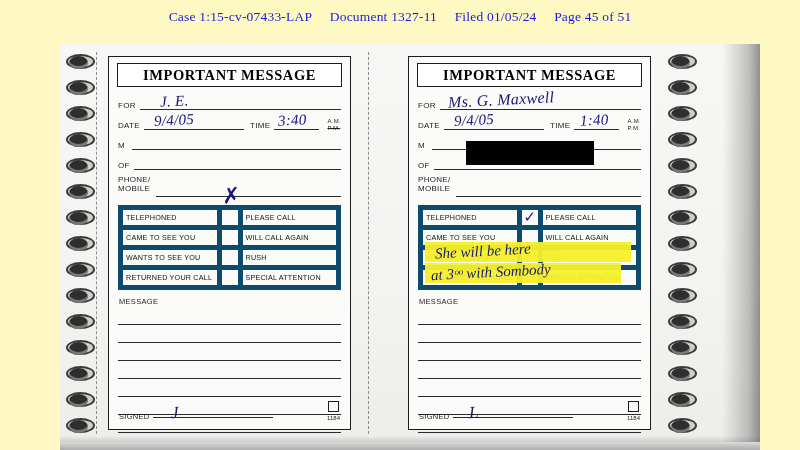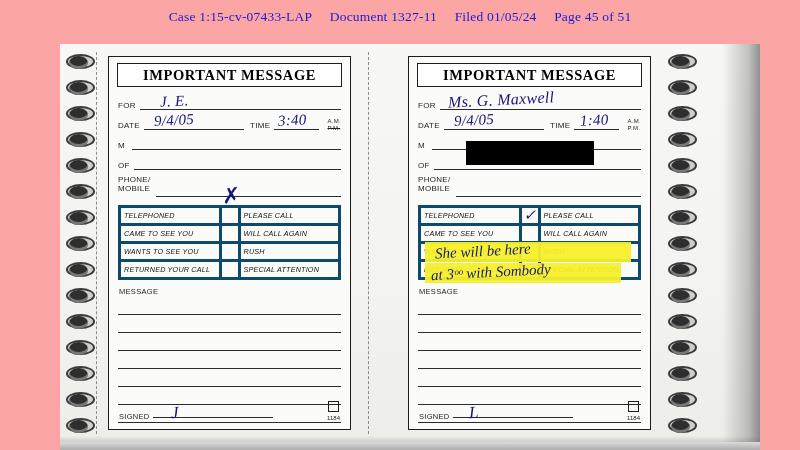--- a/index.html
+++ b/index.html
@@ -10,21 +10,21 @@
   body {
     width: 800px;
     height: 450px;
     overflow: hidden;
     font-family: "Liberation Sans", sans-serif;
   }
   .page {
     position: relative;
     width: 800px;
     height: 450px;
-    background: #fca5a5;
+    background: #fef9c3;
   }
   
   .court-header {
     position: absolute;
     top: 9px;
     left: 0;
     width: 800px;
     text-align: center;
     color: #1a1ad6;
     font-size: 13.5px;
@@ -159,29 +159,28 @@
 
   
   .ctable {
     margin: 5px 9px 0 9px;
     border: 1.3px solid #1c1c1c;
     border-collapse: collapse;
     width: calc(100% - 18px);
     table-layout: fixed;
   }
   .ctable td {
-    border: 3px solid #0c4a6e;
+    border: 5px solid #0c4a6e;
     height: 15px;
     font-size: 7.2px;
     font-family: "Liberation Sans", sans-serif;
     letter-spacing: 0.2px;
     padding: 0 2px 0 3px;
     color:#111;
     position: relative;
-    font-style: italic;
   }
   .ctable td.box { width: 16px; padding:0; }
   .mark {
     position:absolute;
     left:2px; top:-2px;
     font-family:"Liberation Serif", serif;
     font-size:15px;
     color:#15157a;
   }
   .msg-label {

